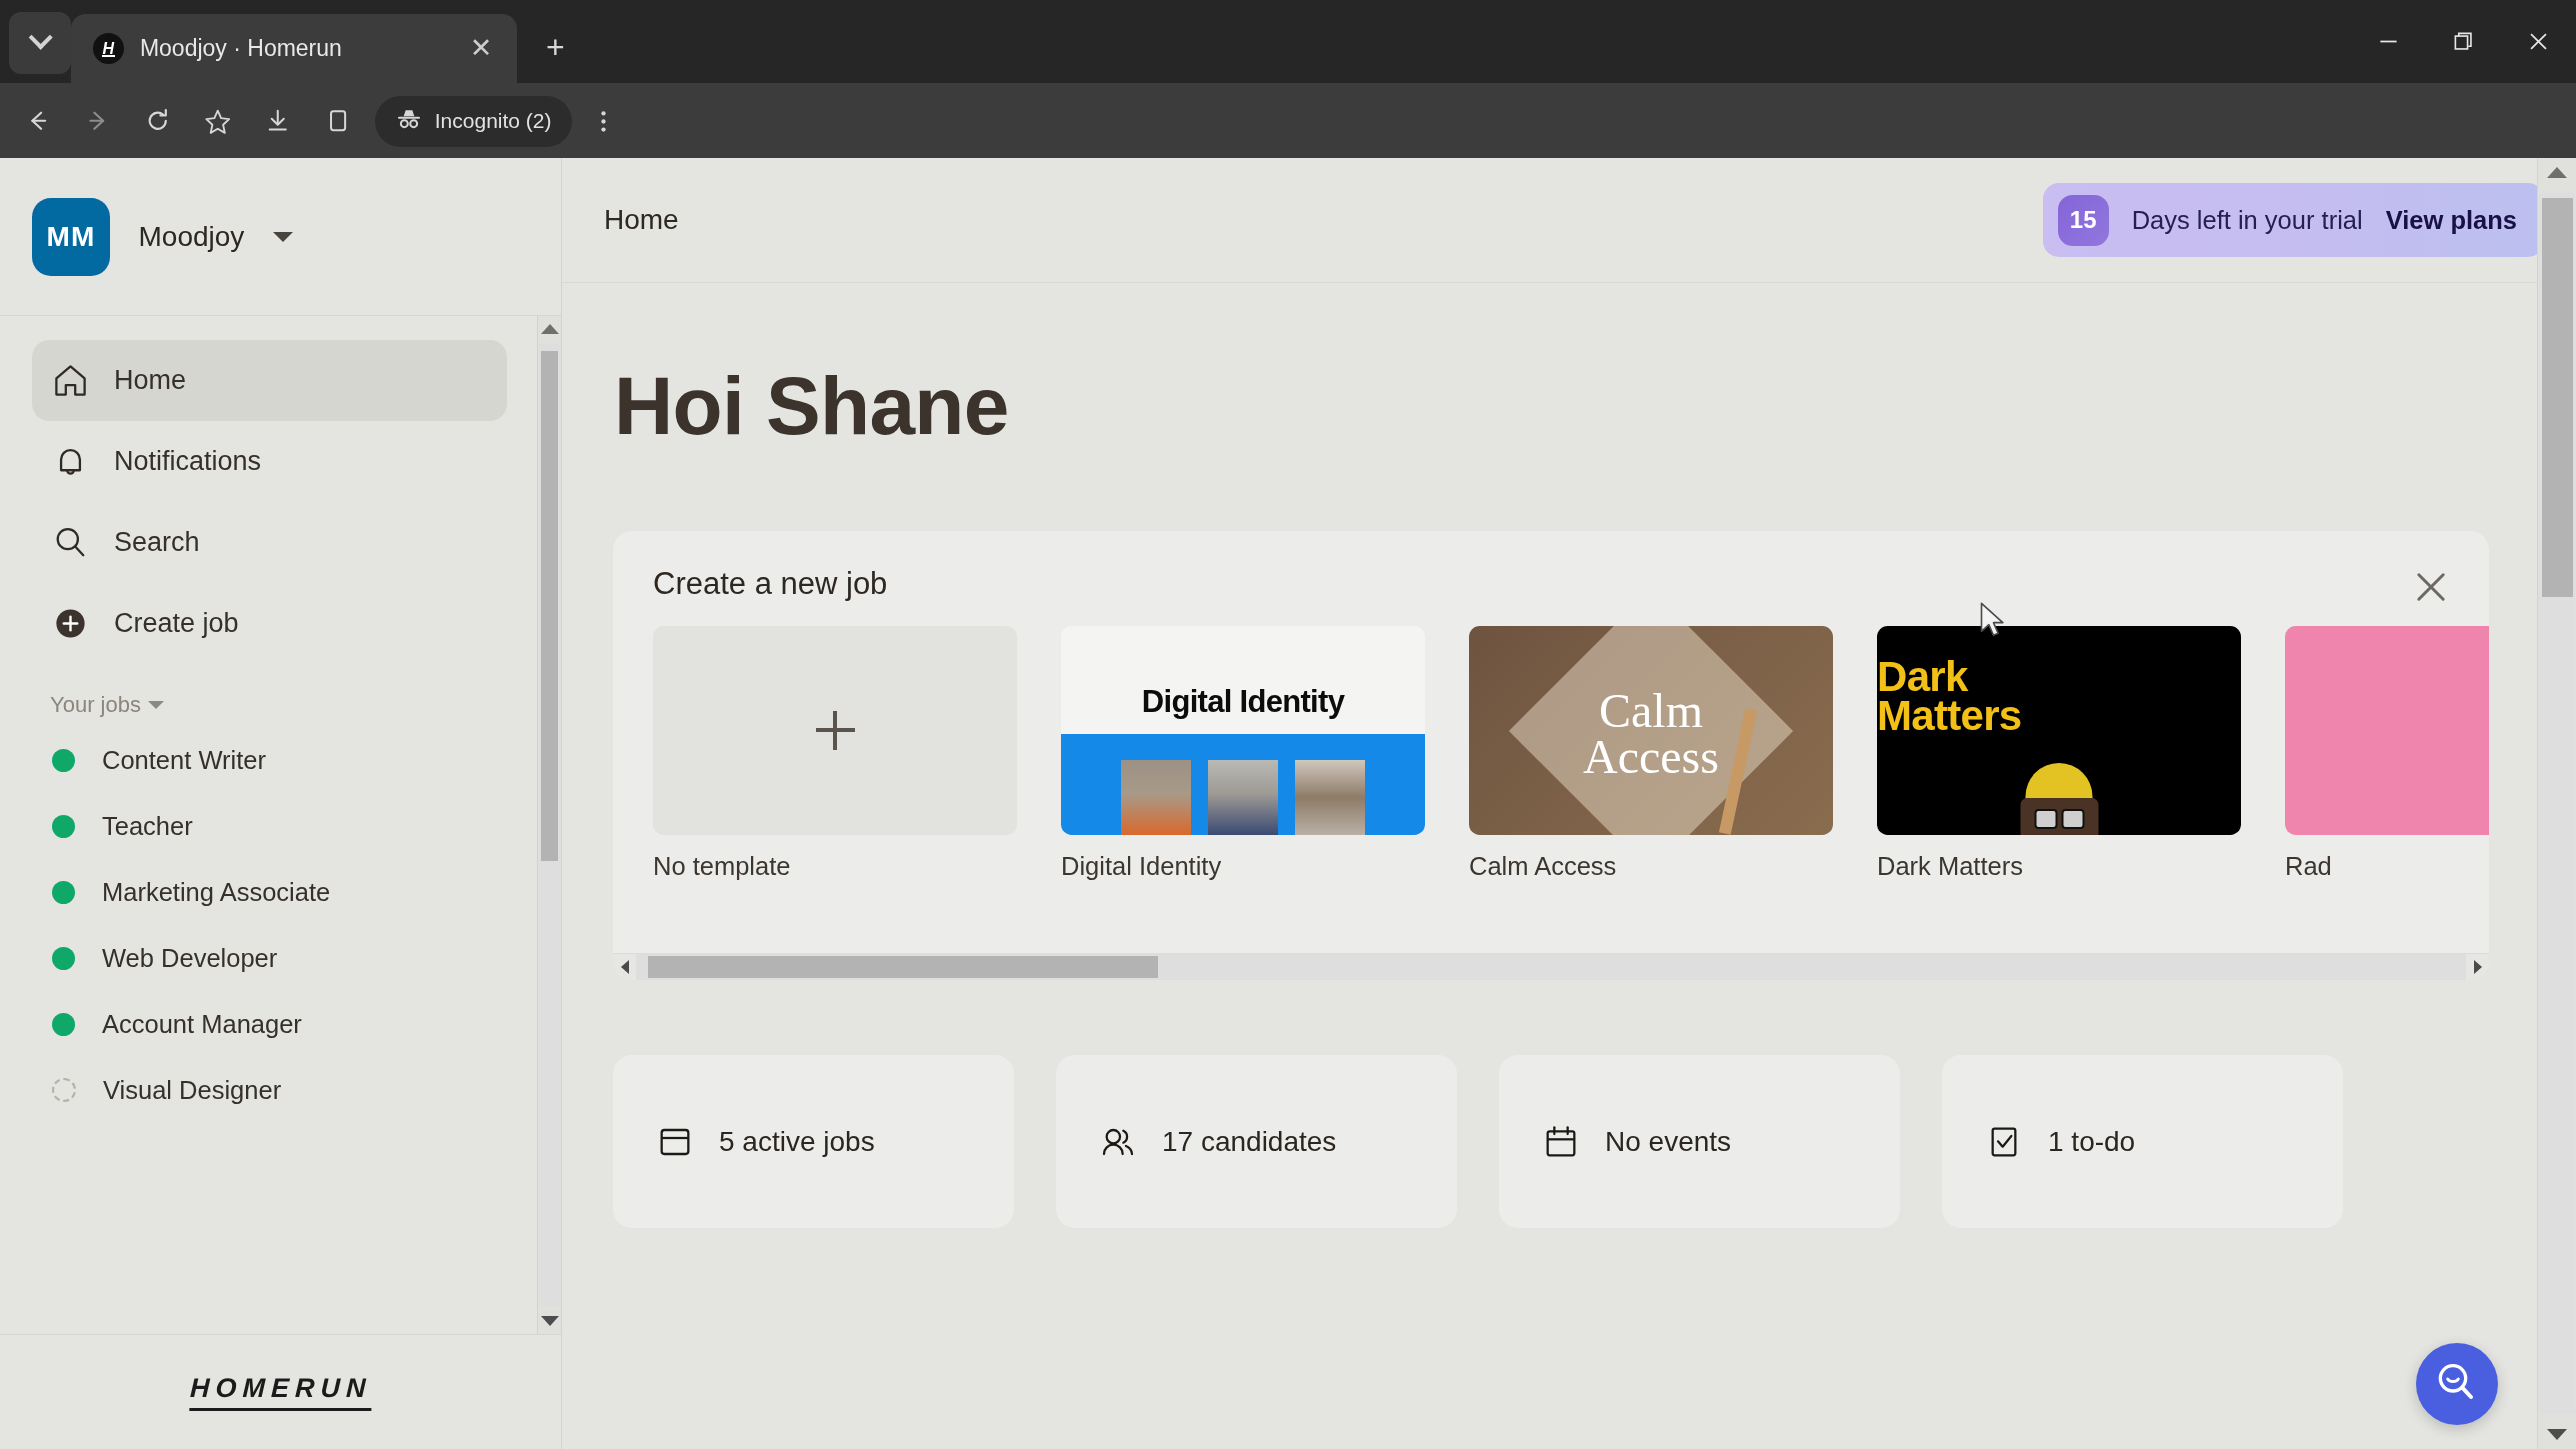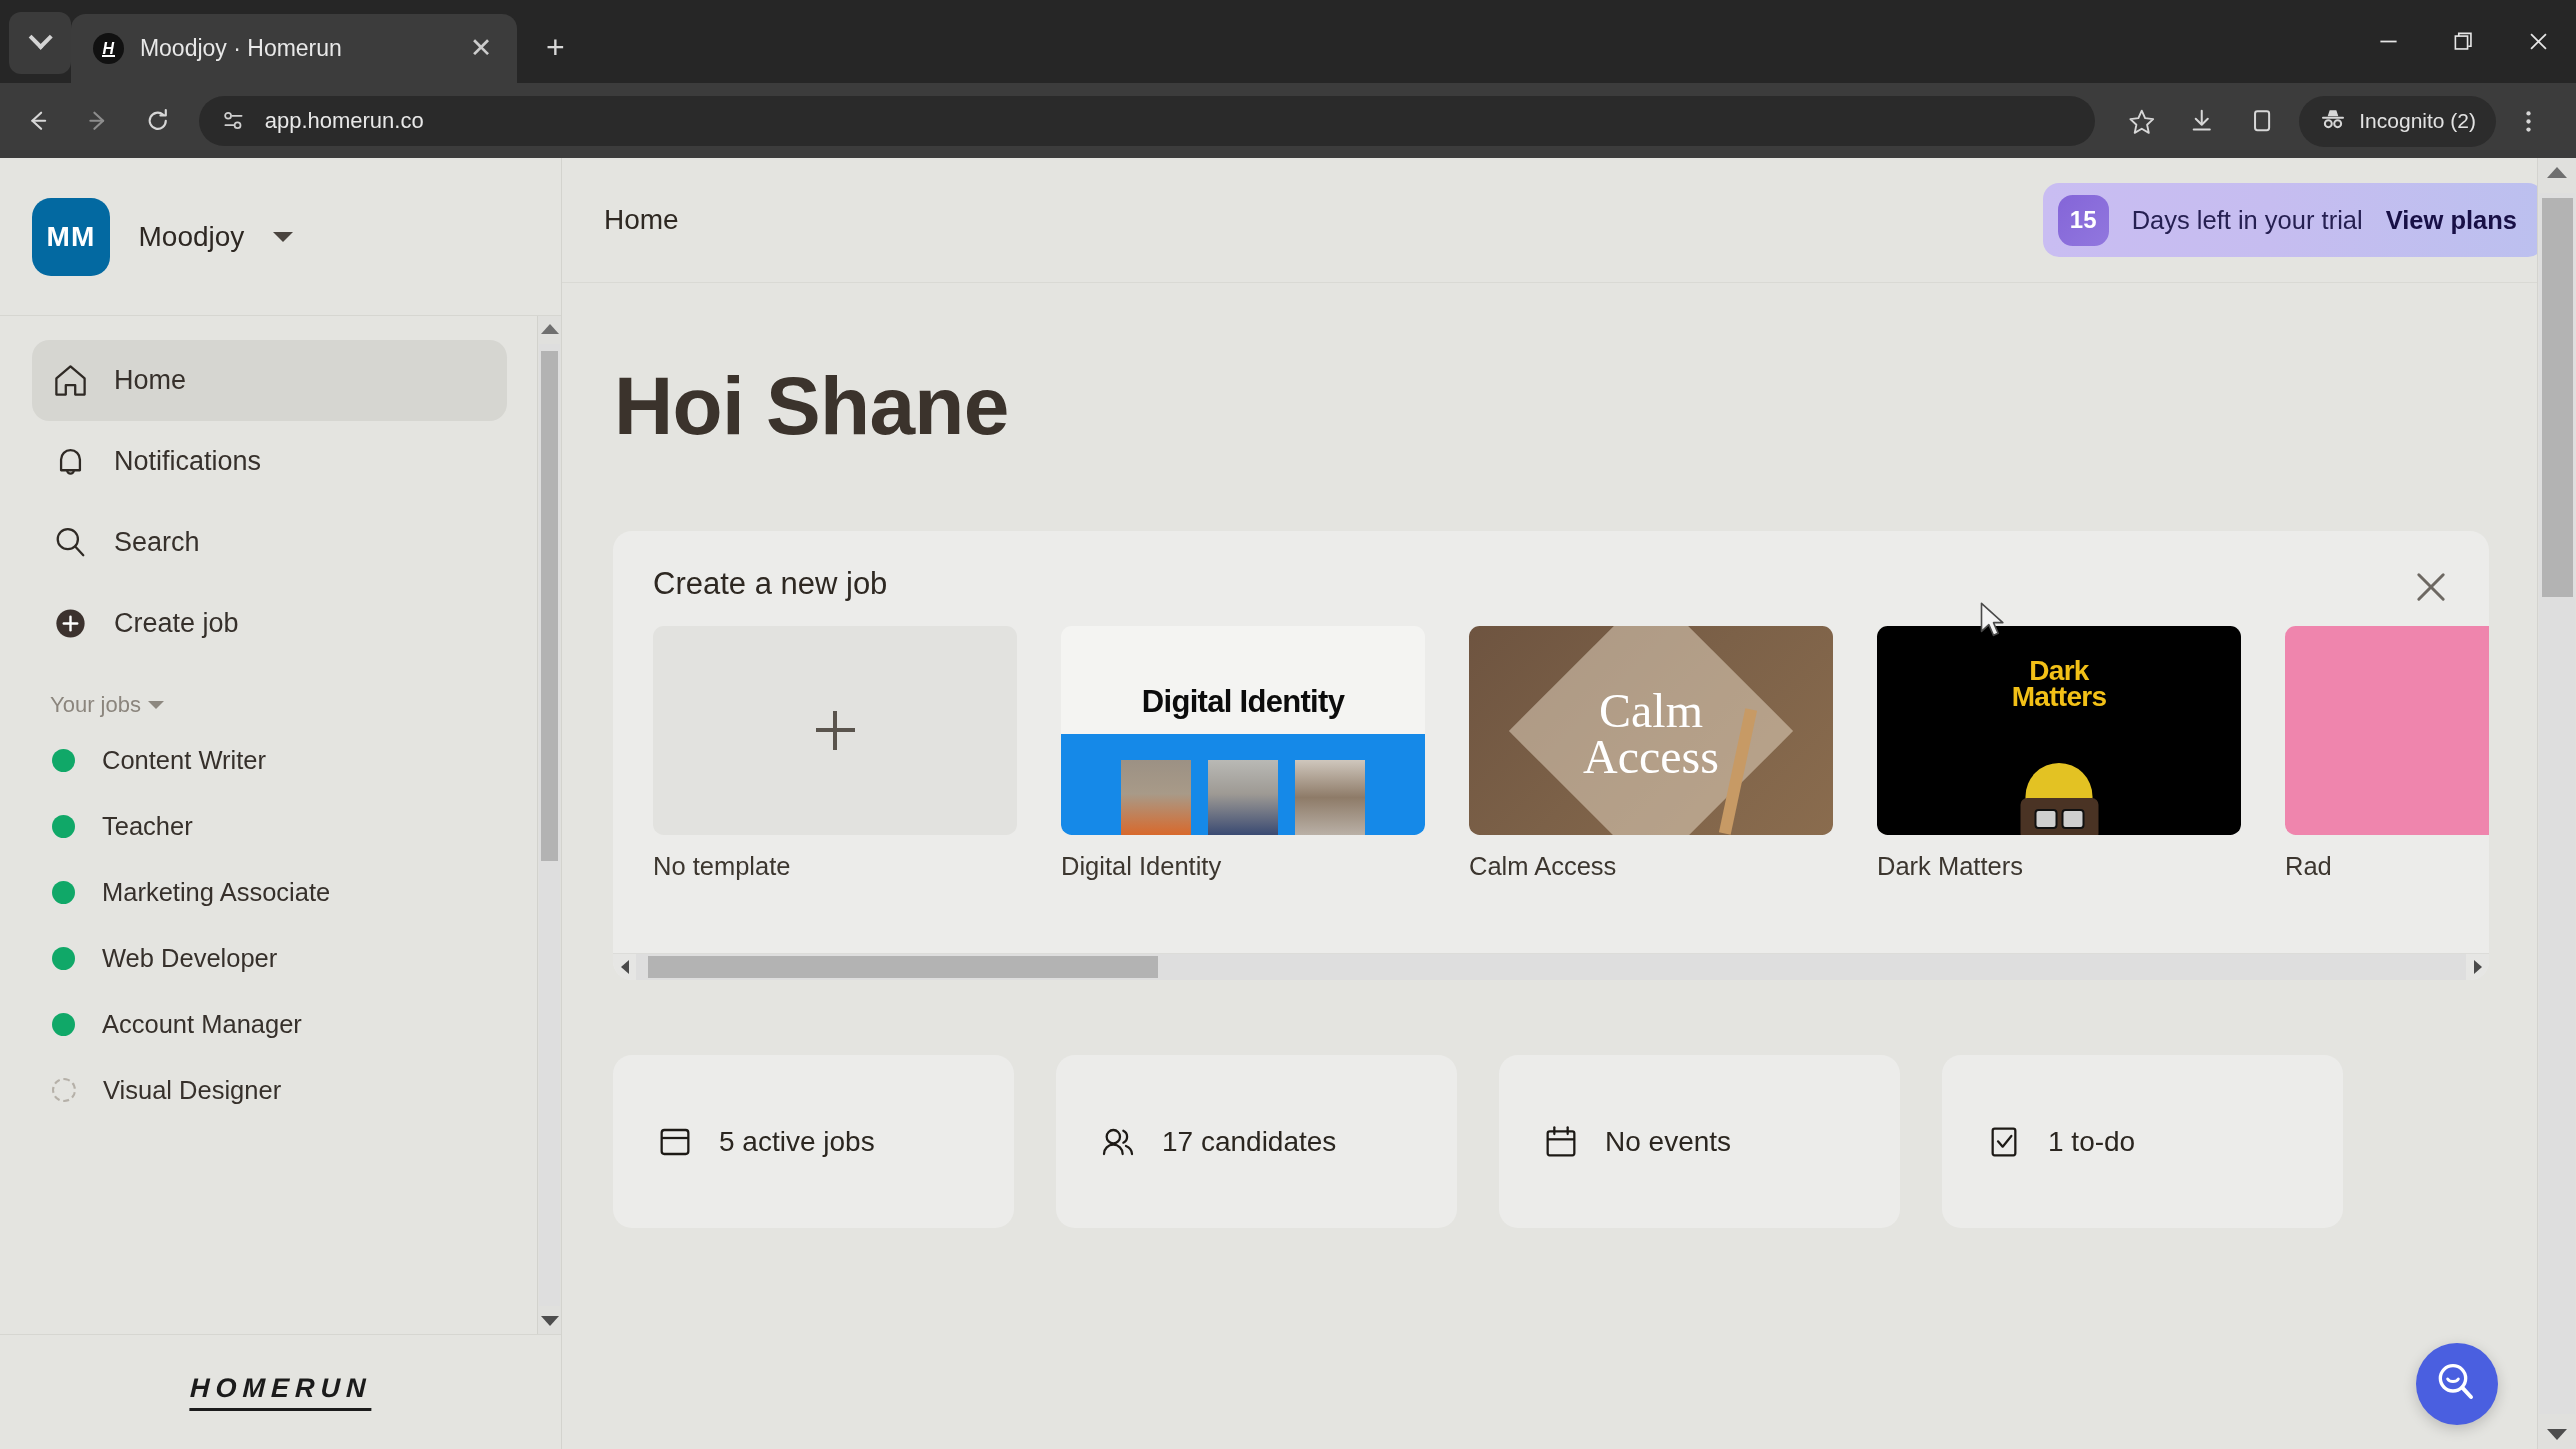--- a/index.html
+++ b/index.html
@@ -370,22 +370,22 @@
   }
   .ca-stick {
     position:absolute; right: 89px; bottom: 0; width: 12px; height: 127px;
     background: #c79a65; transform: rotate(12deg);
   }
 
   
   .dm { background: #000; }
   .dm-text {
     position:absolute; left:0;right:0; top: 32px;
-    text-align:center; color:#f2c017;
-    font-size: 28px; font-weight: 800; line-height: .92;
+    color:#f2c017;
+    font-size: 42px; font-weight: 800; line-height: .92;
     letter-spacing:-0.7px;
   }
   .dm-head {
     position:absolute; left:50%; bottom:0; transform:translateX(-50%);
     width: 83px; height: 72px;
   }
   .dm-hat { width: 67px; height: 36px; background:#e3c223; border-radius: 34px 34px 0 0; margin: 0 auto; }
   .dm-face { width: 78px; height: 42px; background:#4a3324; border-radius: 6.7px; margin: -1.3px auto 0;
              display:flex; align-items:center; justify-content:center; gap: 4px; }
   .dm-eye { width: 23px; height: 20px; border: 2.7px solid #111; border-radius: 4px; background:#cfcfcf; }
@@ -497,31 +497,20 @@
           <line x1="11" y1="22" x2="30" y2="22" stroke="#8d8d8d" stroke-width="3.2" stroke-linecap="round"></line>
         </svg>
     </div>
     <div class="tb-icon">
       <svg width="29.5" height="29.5" viewBox="0 0 44 44">
           <path d="M34 22 a12 12 0 1 1 -4.2 -9.1" fill="none" stroke="#d7d7d7" stroke-width="3.2" stroke-linecap="round"></path>
           <path d="M34 6 v8 h-8" fill="none" stroke="#d7d7d7" stroke-width="3.2" stroke-linecap="round" stroke-linejoin="round"></path>
         </svg>
     </div>
 
-    <div class="omnibox">
-      <span>
-        <svg width="27" height="27" viewBox="0 0 40 40">
-          <circle cx="12" cy="13" r="4.4" fill="none" stroke="#cfcfcf" stroke-width="2.6"></circle>
-          <line x1="18" y1="13" x2="32" y2="13" stroke="#cfcfcf" stroke-width="2.6" stroke-linecap="round"></line>
-          <circle cx="26" cy="27" r="4.4" fill="none" stroke="#cfcfcf" stroke-width="2.6"></circle>
-          <line x1="8" y1="27" x2="20" y2="27" stroke="#cfcfcf" stroke-width="2.6" stroke-linecap="round"></line>
-        </svg>
-      </span>
-      <span class="omni-url">app.homerun.co</span>
-    </div>
 
     <div class="tb-icon">
       <svg width="29.5" height="29.5" viewBox="0 0 44 44">
           <path d="M22 7 L27 18 L39 19.5 L30 28 L32.5 40 L22 34 L11.5 40 L14 28 L5 19.5 L17 18 Z" fill="none" stroke="#d7d7d7" stroke-width="2.8" stroke-linejoin="round"></path>
         </svg>
     </div>
     <div class="tb-icon">
       <svg width="29.5" height="29.5" viewBox="0 0 44 44">
           <line x1="22" y1="7" x2="22" y2="27" stroke="#d7d7d7" stroke-width="3" stroke-linecap="round"></line>
           <path d="M13 19 L22 28 L31 19" fill="none" stroke="#d7d7d7" stroke-width="3" stroke-linecap="round" stroke-linejoin="round"></path>

